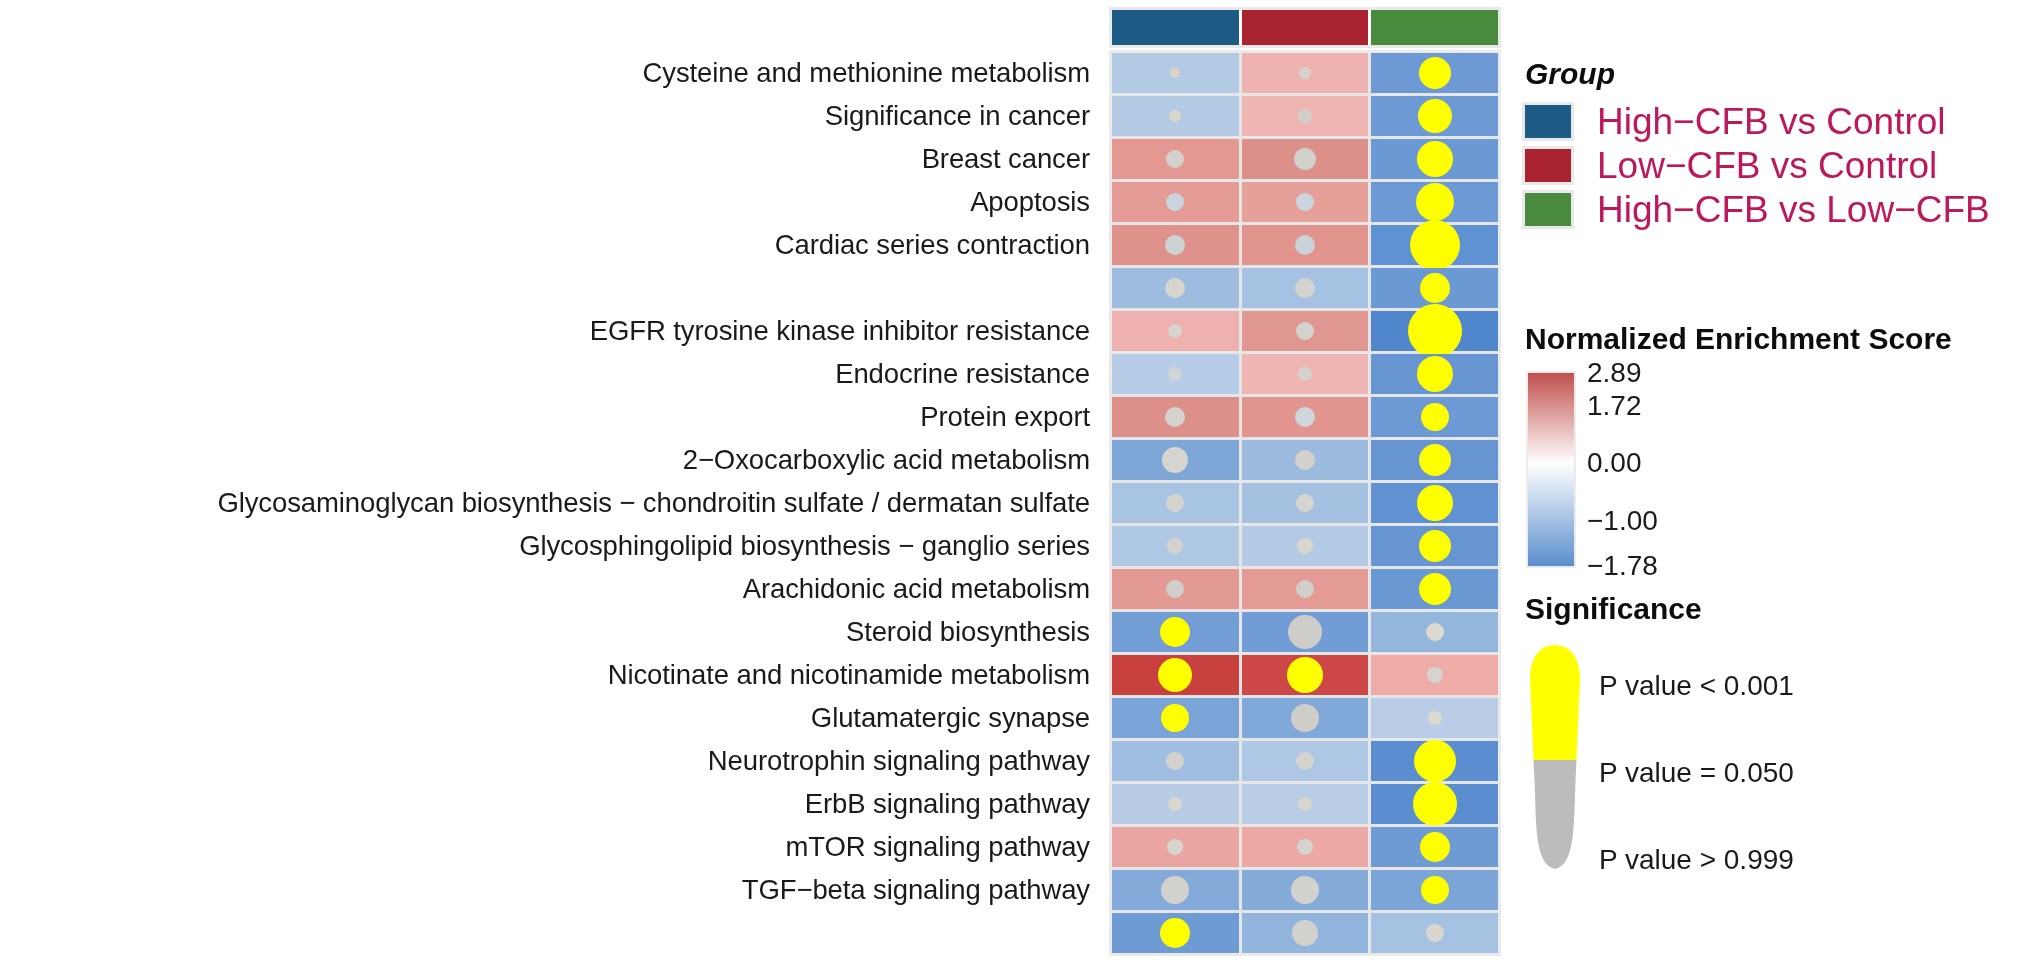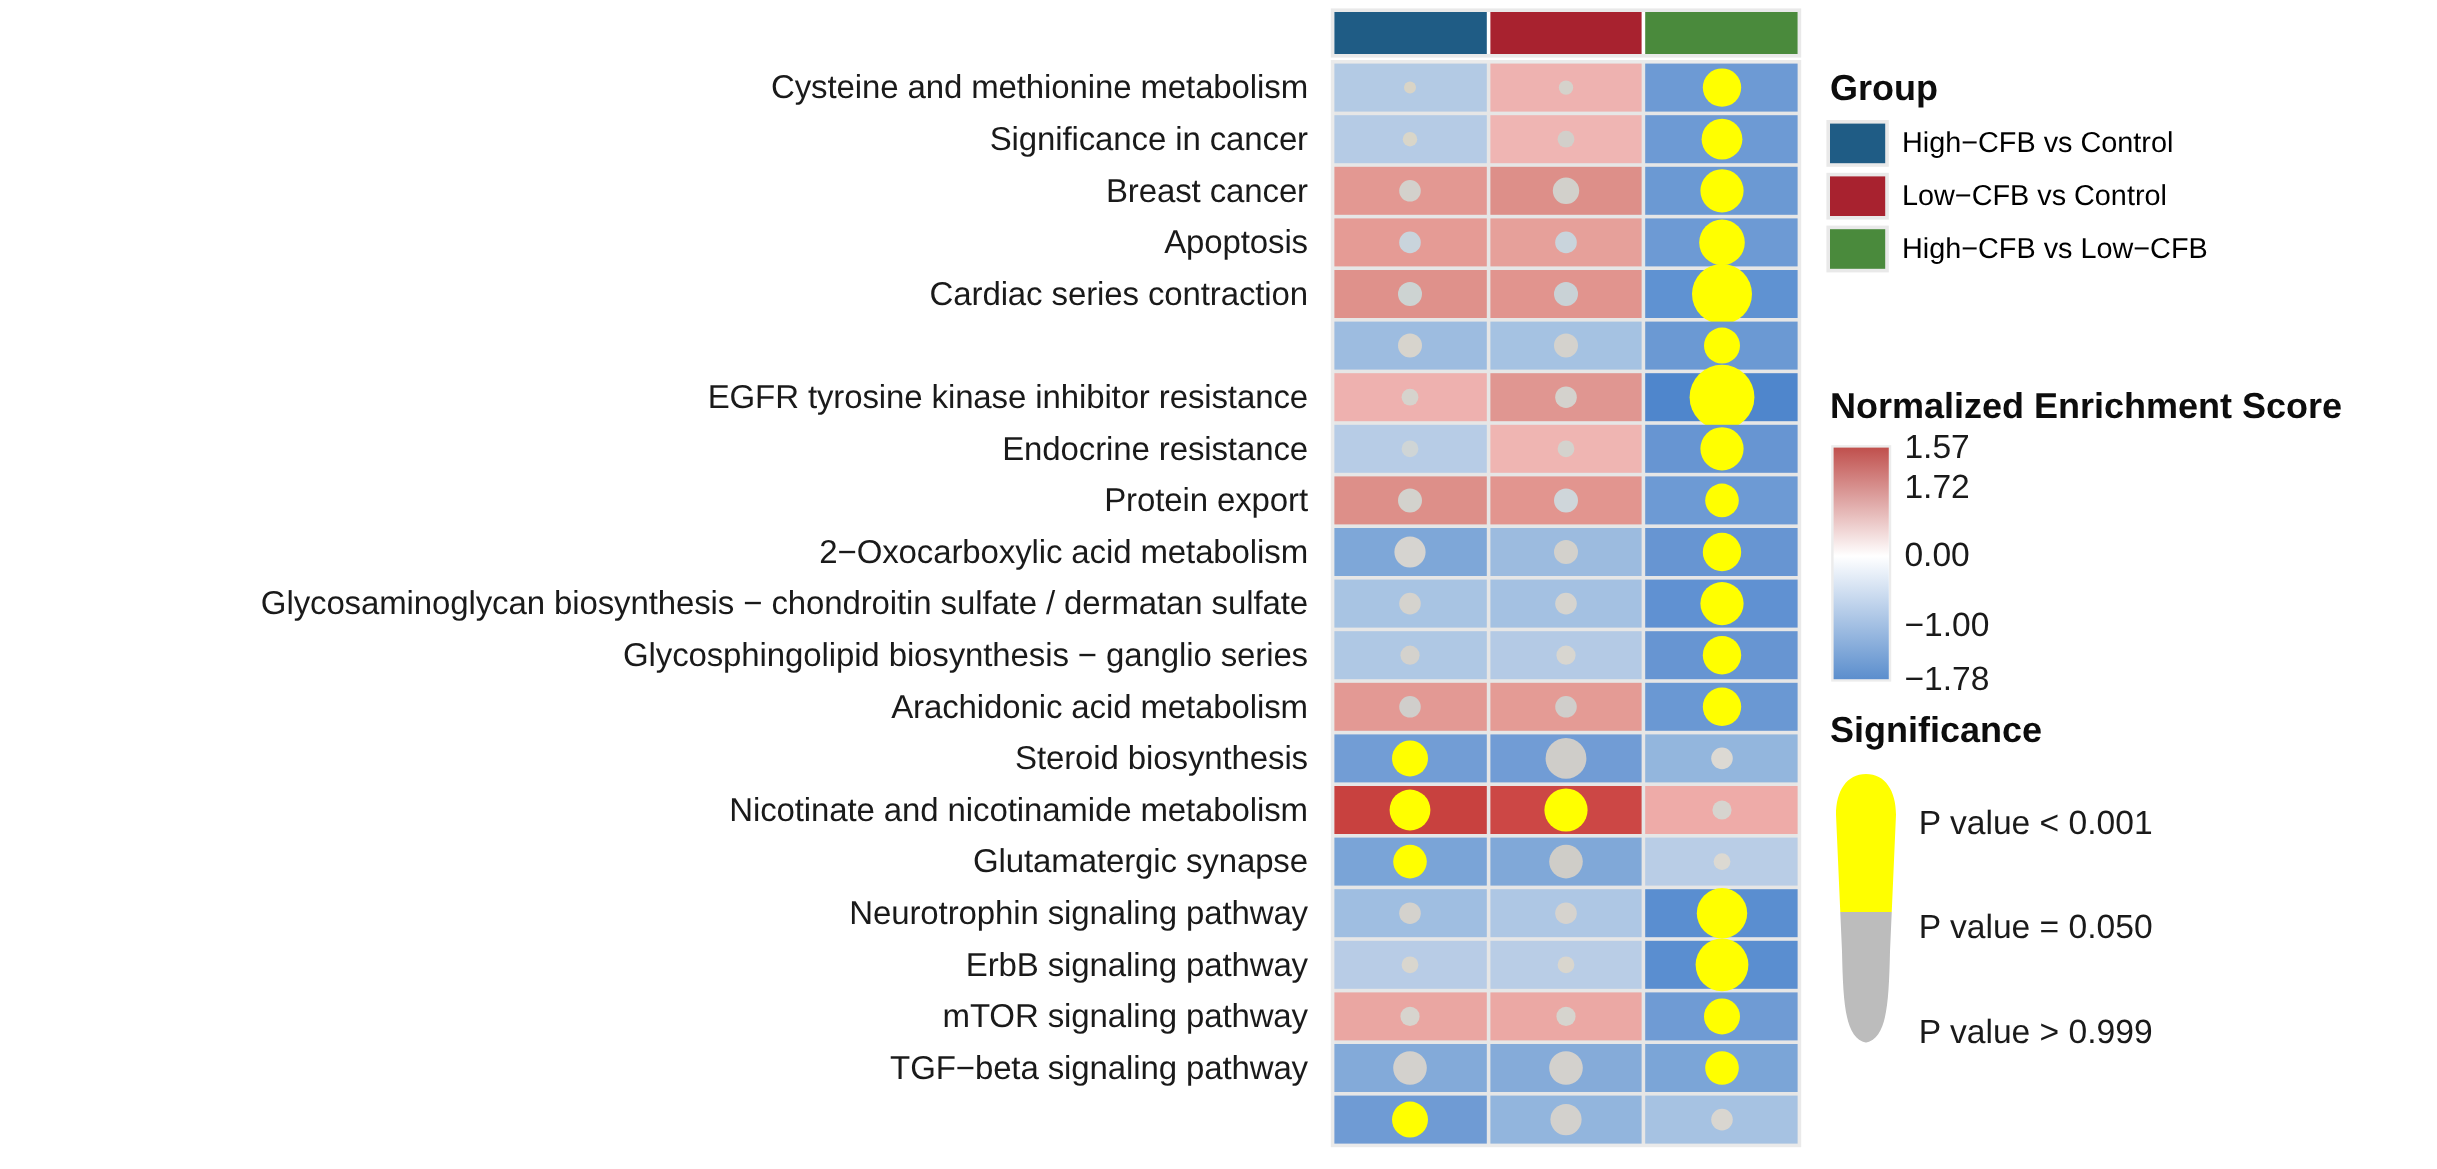--- a/index.html
+++ b/index.html
@@ -83,24 +83,24 @@
     color:#0d0d0d;
     white-space:nowrap;
   }
   .leg-row{ position:absolute; display:flex; align-items:center; }
   .leg-swatch{
     width:46px; height:33px;
     box-shadow:0 0 0 3px #e9e9e9;
     flex:0 0 auto;
   }
   .leg-text{
-    font-size:24px;
-    color:#000000;
+    font-size:37px;
+    color:#be185d;
     white-space:nowrap;
-    margin-left:14px;
+    margin-left:26px;
     line-height:1;
   }
 
   #nes-bar{
     position:absolute;
     left:3px; top:373px;
     width:46px; height:193px;
     box-shadow:0 0 0 2px #ececec;
   }
   .nes-tick{
@@ -388,40 +388,40 @@
           <div class="dot" style="width: 26px; height: 26px; background: rgb(211, 209, 205);"></div>
         </div>
         <div class="hcell" style="background: rgb(166, 194, 226);">
           <div class="dot" style="width: 18px; height: 18px; background: rgb(217, 214, 208);"></div>
         </div>
       </div>
     </div>
 
   <div id="legend">
 
-    <div class="leg-title" style="top:57px;left:0px;">Group</div>
+    <div class="leg-title" style="top:57px;left:0px;font-style:italic;">Group</div>
     <div id="group-legend-items">
         <div class="leg-row" style="top: 103px; left: 0px;">
           <div class="leg-swatch" style="background: rgb(31, 92, 133);"></div>
           <div class="leg-text">High−CFB vs Control</div>
         </div>
         <div class="leg-row" style="top: 147px; left: 0px;">
           <div class="leg-swatch" style="background: rgb(168, 34, 47);"></div>
           <div class="leg-text">Low−CFB vs Control</div>
         </div>
         <div class="leg-row" style="top: 191px; left: 0px;">
           <div class="leg-swatch" style="background: rgb(74, 138, 60);"></div>
           <div class="leg-text">High−CFB vs Low−CFB</div>
         </div>
       </div>
 
     <div class="leg-title" style="top:322px;left:0px;">Normalized Enrichment Score</div>
     <div id="nes-bar" style="background: linear-gradient(rgb(192, 80, 77) 0%, rgb(255, 255, 255) 46.87%, rgb(91, 142, 205) 100%);"></div>
     <div id="nes-ticks">
-        <div class="nes-tick" style="top: 359px;">1.57</div>
+        <div class="nes-tick" style="top: 359px;">2.89</div>
         <div class="nes-tick" style="top: 391.839px;">1.72</div>
         <div class="nes-tick" style="top: 449.451px;">0.00</div>
         <div class="nes-tick" style="top: 507.063px;">−1.00</div>
         <div class="nes-tick" style="top: 552px;">−1.78</div>
       </div>
 
     <div class="leg-title" style="top:592px;left:0px;">Significance</div>
     <svg id="sig-shape" viewBox="0 0 56 230">
       <defs>
         <clipPath id="sigclip">

